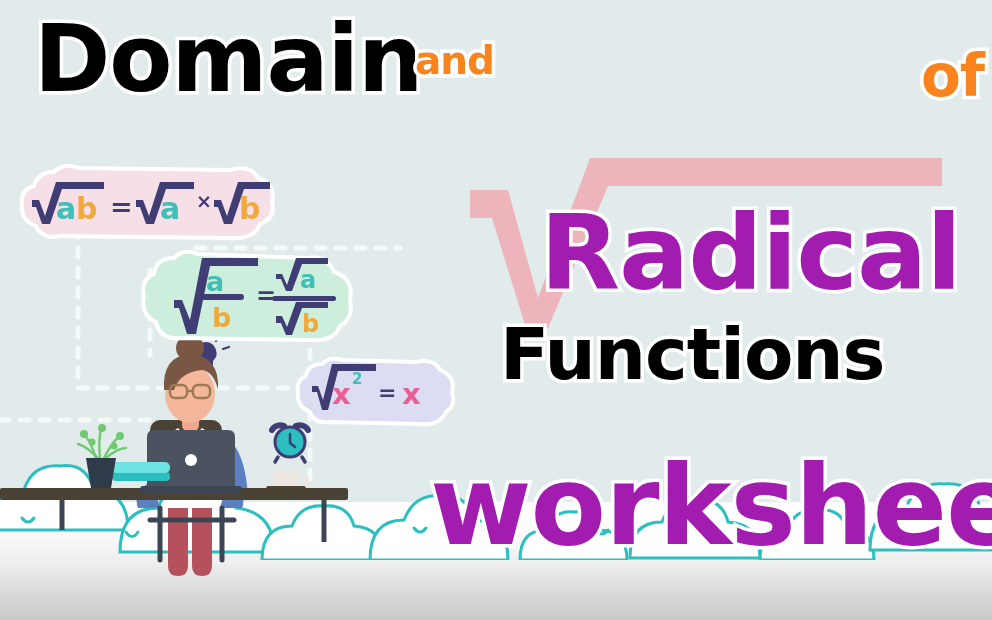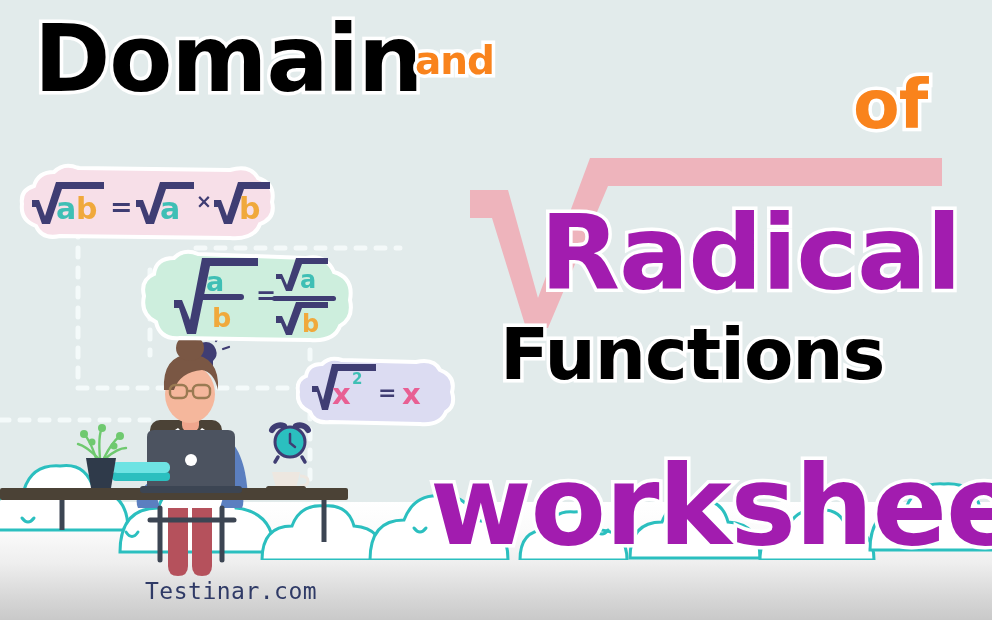--- a/index.html
+++ b/index.html
@@ -32,21 +32,21 @@
     -webkit-text-stroke:7px #ffffff;
     paint-order:stroke fill;
   }
   .green{color:#000000;}
   .orange{color:#f9831c;}
   .red{color:#a21caf;}
 
   #t-domain{left:34px;top:6px;font-size:92px;}
   #t-and{left:415px;top:38px;font-size:39px;}
   #t-range{left:565px;top:6px;font-size:92px;}
-  #t-of{left:853px;top:42px;font-size:68px;margin-top:23px;}
+  #t-of{left:921px;top:42px;font-size:58px;}
 
   #t-radical{left:540px;top:192px;font-size:104px;}
   #t-functions{left:500px;top:312px;font-size:72px;}
   #t-worksheet{left:430px;top:442px;font-size:110px;}
 
   
   .radical-wrap{position:absolute;left:430px;top:150px;width:520px;height:180px;z-index:6;}
 
   
   .bubble{position:absolute;z-index:7;}
@@ -269,15 +269,14 @@
     <g stroke="#2bbfbf" stroke-width="3" fill="none" stroke-linecap="round">
       <path d="M22 118 q6 8 12 0"></path>
       <path d="M126 132 q6 9 12 0"></path>
       <path d="M414 128 q6 8 12 0"></path>
       <path d="M596 130 q6 8 12 0"></path>
       <path d="M878 118 q6 8 12 0"></path>
       <path d="M952 122 q6 8 12 0"></path>
     </g>
   </svg>
 
-  <div id="brand">Testinar.com</div>
 
 </div>
 
 </body></html>

